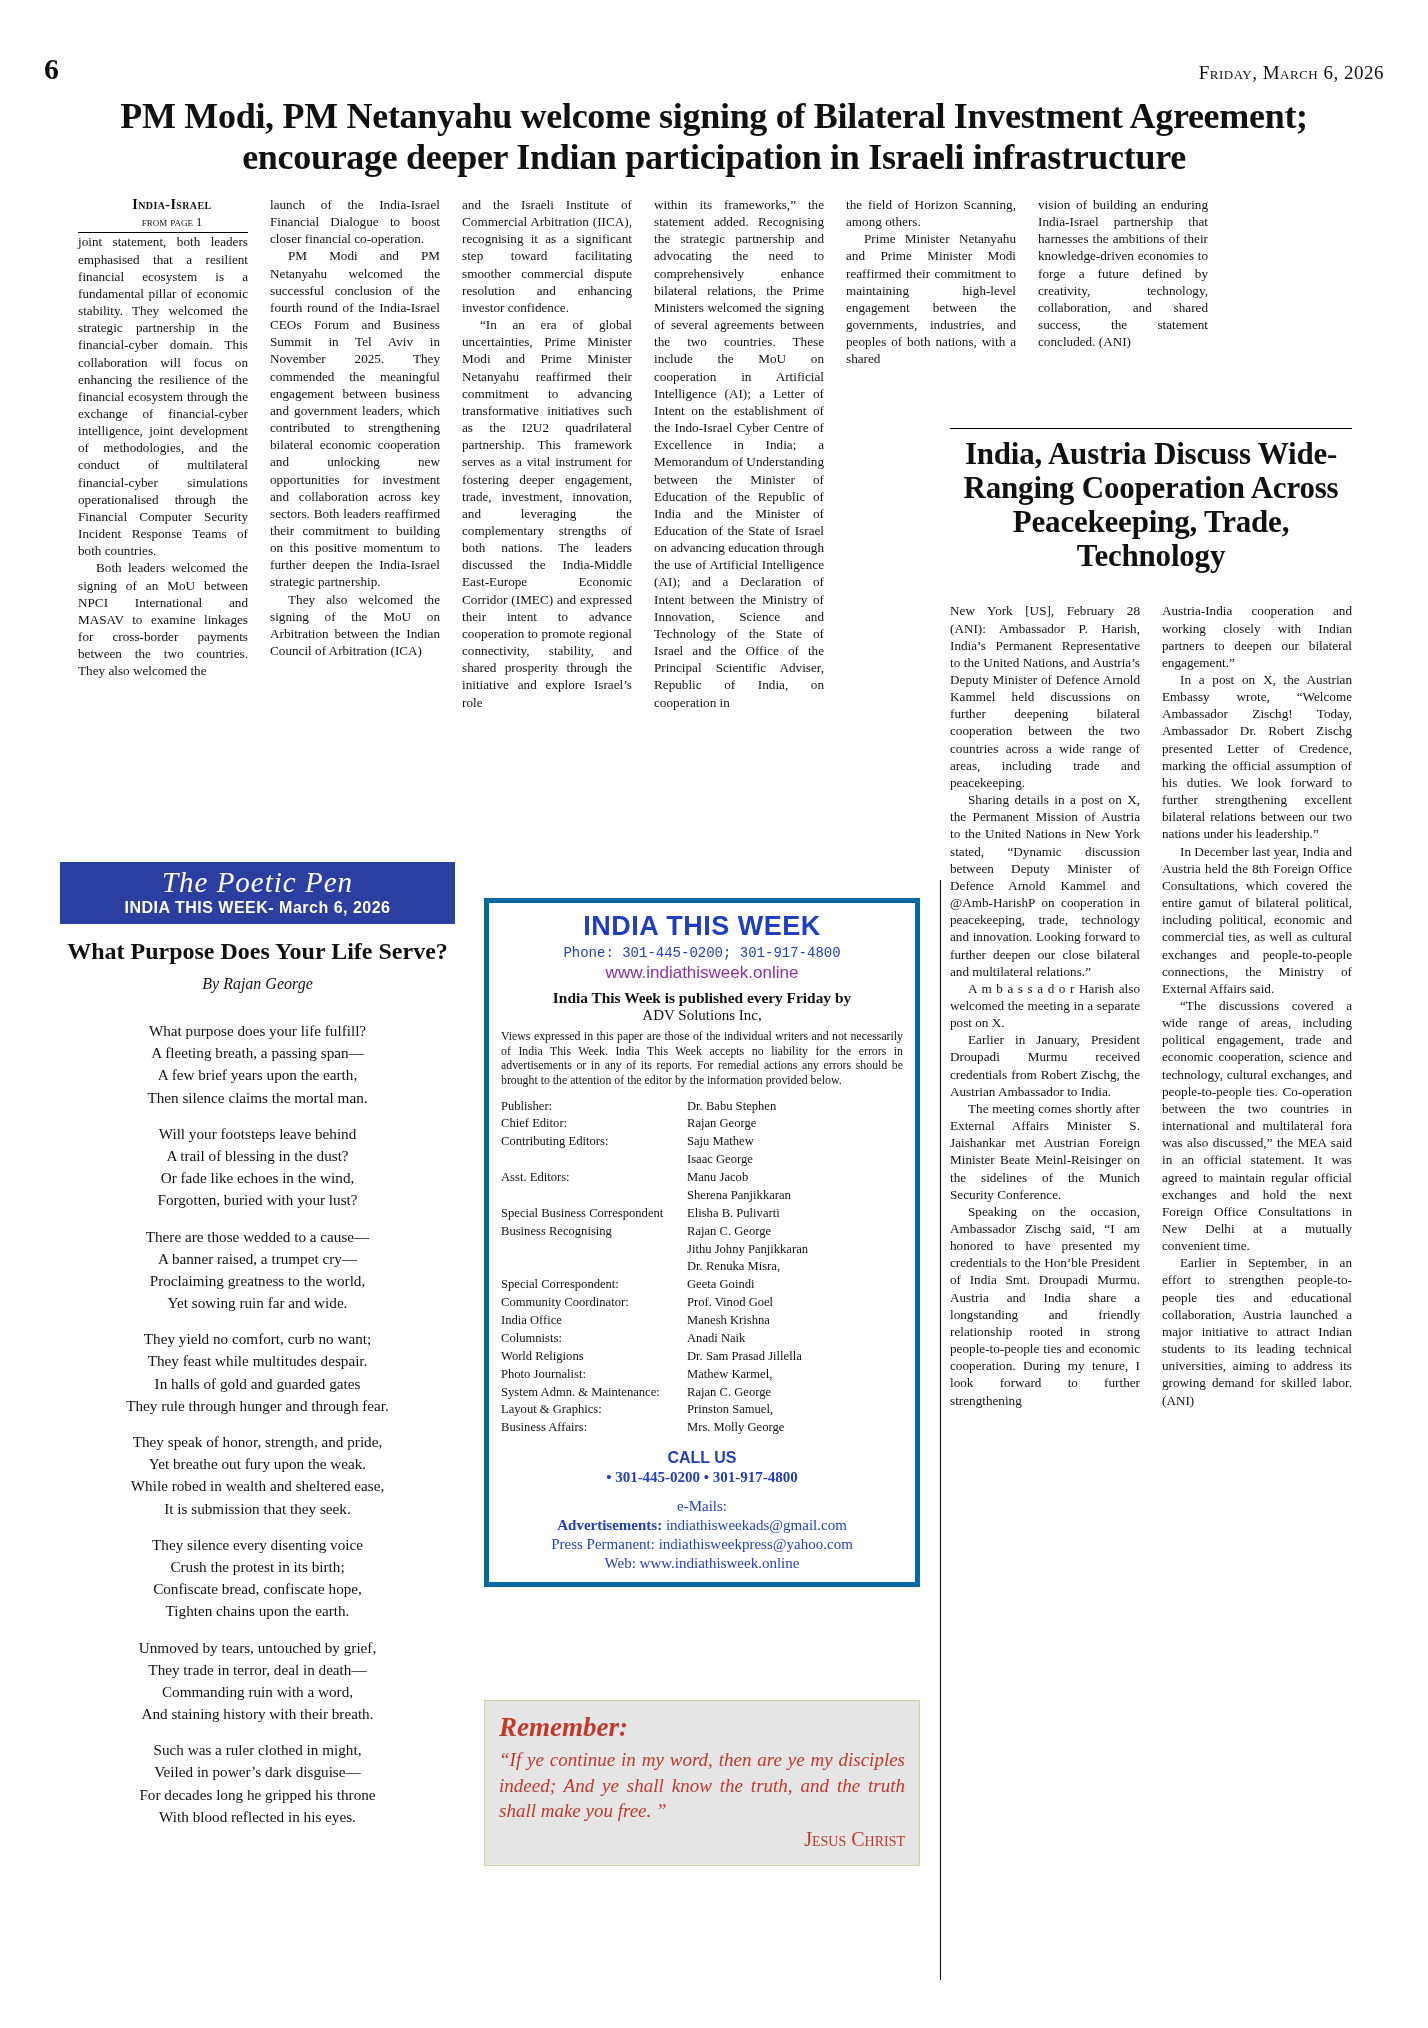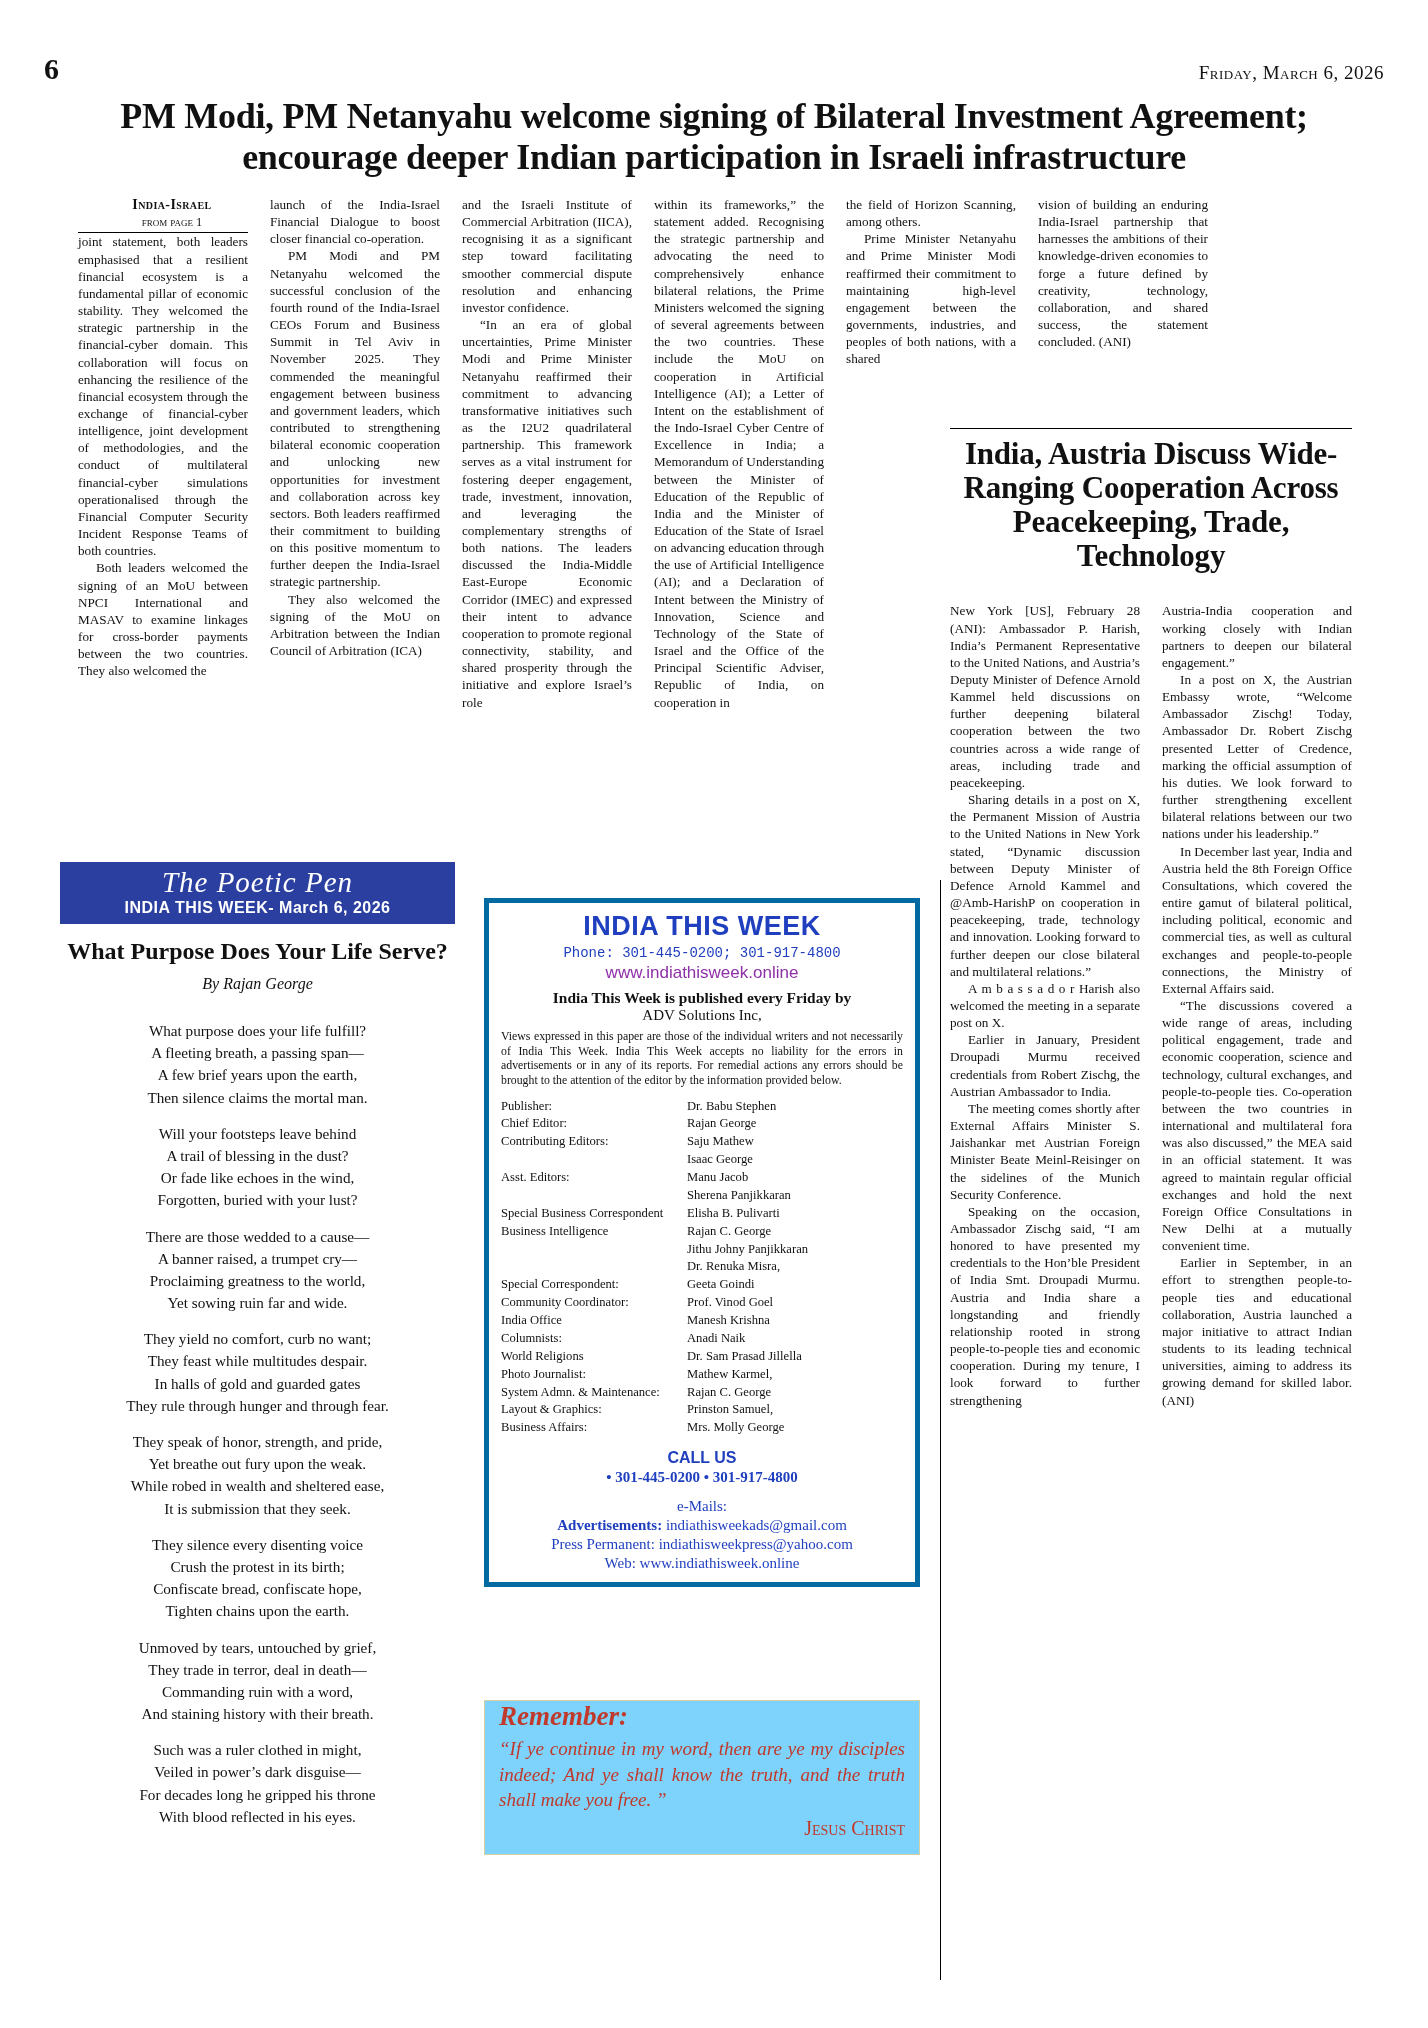--- a/index.html
+++ b/index.html
@@ -291,24 +291,24 @@
     margin-top: 2px;
   }
   .itw-email-line b { font-weight: bold; }
 
   
   .remember-box {
     position: absolute;
     top: 1700px;
     left: 484px;
     width: 436px;
-    background: #7dd3fc;
+    background: #e5e5e5;
     border: 1px solid #d8cfa0;
     box-sizing: border-box;
-    padding: 0 14px 14px 14px;
+    padding: 11px 14px 14px 14px;
   }
   .remember-title {
     color: #c0392b;
     font-family: "Liberation Serif", serif;
     font-weight: bold;
     font-style: italic;
     font-size: 27px;
   }
   .remember-text {
     color: #c0392b;
@@ -490,21 +490,21 @@
         </div>
       <div class="staff-row">
           <div class="staff-role"></div>
           <div class="staff-name">Sherena Panjikkaran</div>
         </div>
       <div class="staff-row">
           <div class="staff-role">Special Business Correspondent</div>
           <div class="staff-name">Elisha B. Pulivarti</div>
         </div>
       <div class="staff-row">
-          <div class="staff-role">Business Intelligence</div>
+          <div class="staff-role">Business Recognising</div>
           <div class="staff-name">Rajan C. George</div>
         </div>
       <div class="staff-row">
           <div class="staff-role"></div>
           <div class="staff-name">Jithu Johny Panjikkaran</div>
         </div>
       <div class="staff-row">
           <div class="staff-role"></div>
           <div class="staff-name">Dr. Renuka Misra,</div>
         </div>

